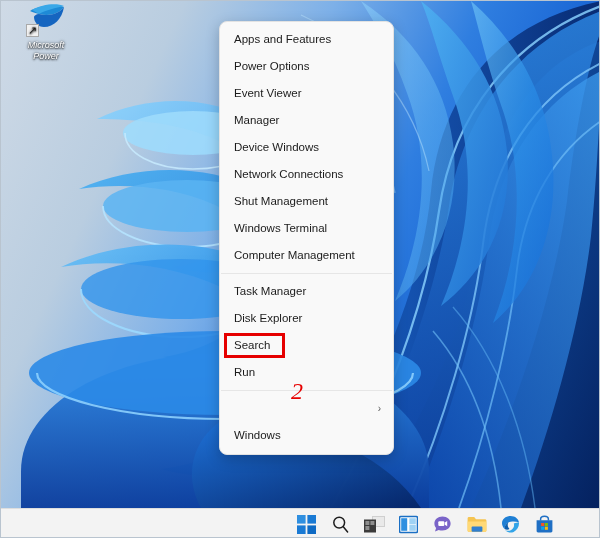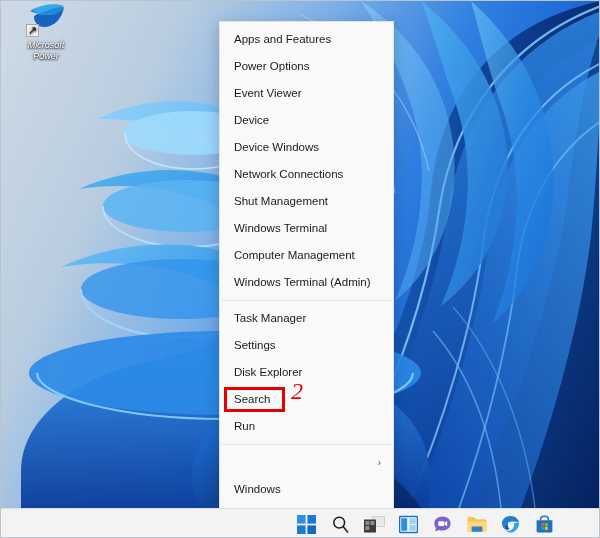--- a/index.html
+++ b/index.html
@@ -64,21 +64,21 @@
   #desktop-icon .lbl { display: block; font-style: italic; }
 
   
   #context-menu {
     position: absolute;
     left: 218px;
     top: 20px;
     width: 175px;
     background: #f9f9f9;
     border: 1px solid #e2e2e2;
-    border-radius: 0;
+    border-radius: 8px;
     box-shadow: 0 4px 14px rgba(0,0,0,.22);
     padding: 4px 0 5px;
     box-sizing: border-box;
   }
   .menu-item {
     position: relative;
     height: 27px;
     line-height: 27px;
     padding: 0 10px 0 14px;
     font-size: 11.5px;
@@ -245,32 +245,30 @@
       <span class="lbl">Microsoft</span>
       <span class="lbl">Power</span>
     </div>
   </div>
 
   <div id="context-menu">
 
     <div class="menu-item"><span>Apps and Features</span></div>
     <div class="menu-item"><span>Power Options</span></div>
     <div class="menu-item"><span>Event Viewer</span></div>
-    <div class="menu-item"><span>Device</span></div>
+    <div class="menu-item"><span>Manager</span></div>
     <div class="menu-item"><span>Device Windows</span></div>
     <div class="menu-item"><span>Network Connections</span></div>
     <div class="menu-item"><span>Shut Management</span></div>
     <div class="menu-item"><span>Windows Terminal</span></div>
     <div class="menu-item"><span>Computer Management</span></div>
-    <div class="menu-item"><span>Windows Terminal (Admin)</span></div>
 
     <div class="menu-sep"></div>
 
     <div class="menu-item"><span>Task Manager</span></div>
-    <div class="menu-item"><span>Settings</span></div>
     <div class="menu-item"><span>Disk Explorer</span></div>
     <div class="menu-item highlight"><span>Search</span></div>
     <div class="menu-item"><span>Run</span></div>
 
     <div class="menu-sep"></div>
 
     <div class="menu-item">
       <span class="chev">›</span>
     </div>
     <div class="menu-item"><span>Windows</span></div>

